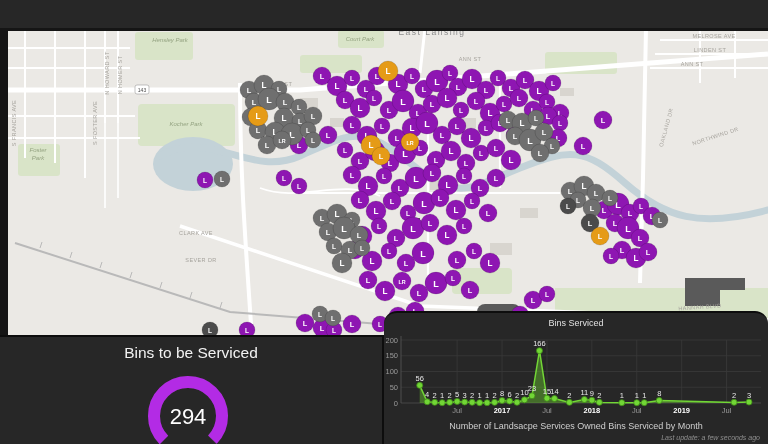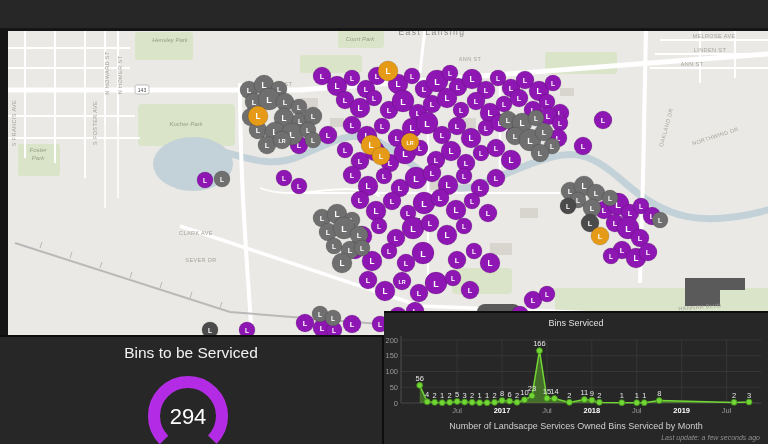--- a/index.html
+++ b/index.html
@@ -11,21 +11,21 @@
   .m-city{font-size:8.5px;fill:#8d8d8d;letter-spacing:1.5px;}
   .m-park{font-size:6px;fill:#94a381;font-style:italic;}
   .m-st{font-size:5.5px;fill:#a6a39d;letter-spacing:.4px;}
   .m-shield{font-size:5px;fill:#4d4d4d;}
   .marker-label{fill:#fff;font-weight:bold;text-anchor:middle;}
   .attribution{position:absolute;right:0;top:293px;height:12px;line-height:12px;
     background:rgba(255,255,255,.8);color:#4f4f4f;font-size:6.5px;padding:0 5px;}
   
   .panel{position:absolute;top:311px;height:133px;background:#272727;border-top:2px solid #0d0d0d;box-sizing:border-box;}
   .panel-left{left:0;width:384px;border-right:2px solid #0d0d0d;margin-top:24px;}
-  .panel-right{left:384px;width:384px;}
+  .panel-right{left:384px;width:384px;border-radius:13px;}
   .gauge-title{margin-top:7px;text-align:center;color:#f2f2f2;font-size:15.5px;font-weight:500;}
   .chart-title{margin-top:5px;text-align:center;color:#e0e0e0;font-size:9px;}
   .chart-caption{position:absolute;left:0;right:0;bottom:13px;text-align:center;color:#cfcfcf;font-size:9px;}
   .last-update{position:absolute;right:8px;bottom:3px;color:#8f8f8f;font-size:7px;font-style:italic;}
   .panel svg{position:absolute;left:0;top:0;}
 </style>
 </head>
 <body>
 
 <div class="dashboard">

